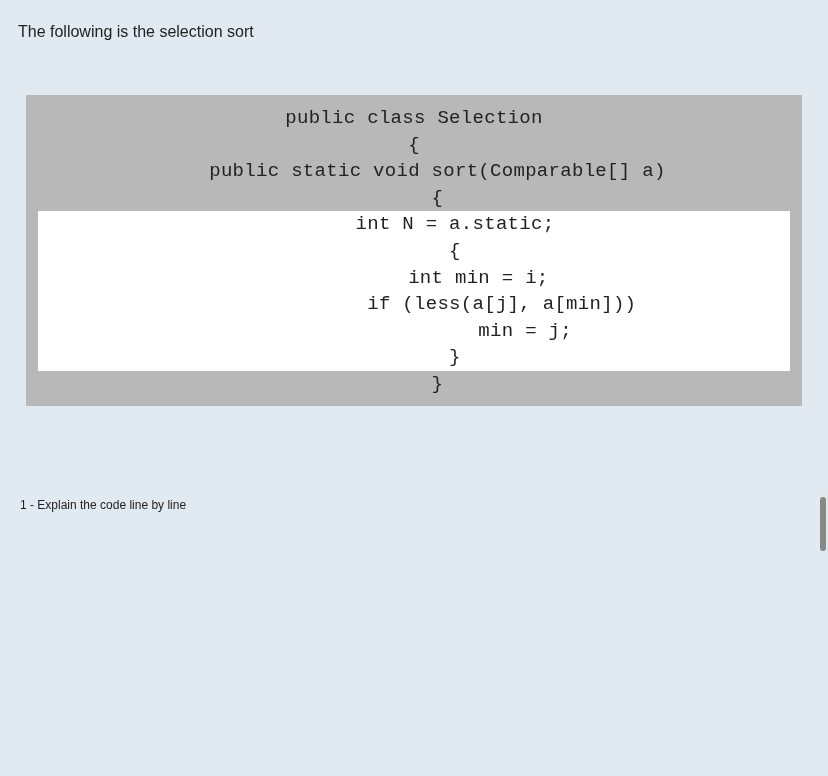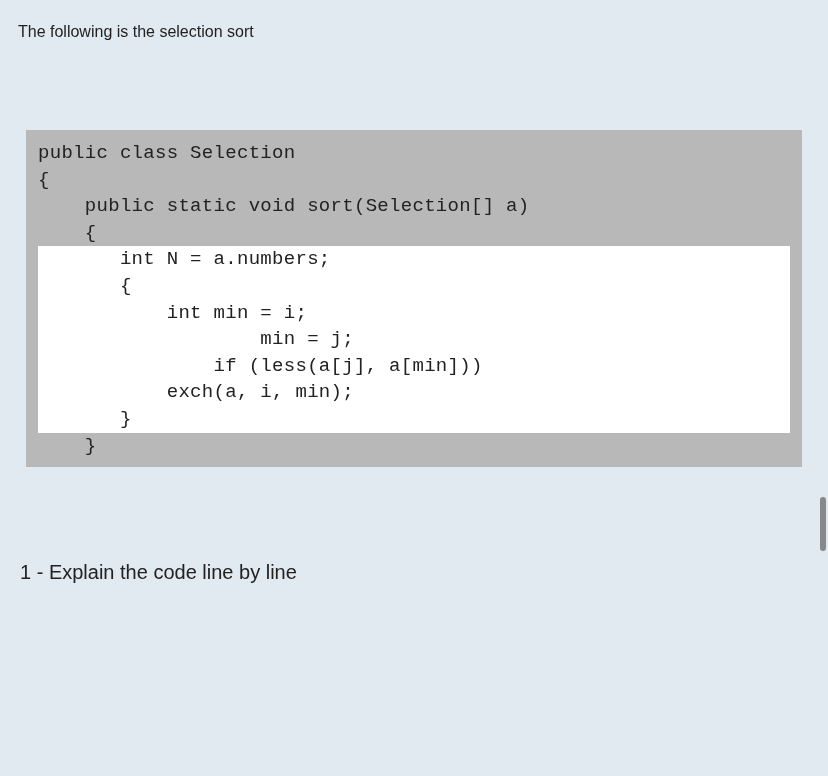--- a/index.html
+++ b/index.html
@@ -11,44 +11,45 @@
       background-color: #e1eaf0;
       font-family: Arial, Helvetica, sans-serif;
       width: 828px;
       height: 776px;
       padding: 20px 18px;
       color: #222;
     }
     .intro {
       font-size: 16px;
       line-height: 1.5;
-      margin-bottom: 86px;
+      margin-bottom: 51px;
     }
     .code-block {
       background-color: #b8b8b8;
       margin: 0 8px;
       padding: 10px 12px 8px 12px;
       margin-bottom: 90px;
     }
     .code-line {
       font-family: 'Consolas', 'Monaco', 'Courier New', monospace;
       font-size: 19px;
       line-height: 1.4;
       white-space: pre;
       letter-spacing: 0.3px;
+      text-align: center;
     }
     .code-highlight {
       background-color: #fff;
       padding: 0;
     }
     .code-highlight .code-line {
       padding: 0;
     }
     .questions {
-      font-size: 20px;
+      font-size: 12px;
       line-height: 1.5;
       padding: 0 2px;
     }
     .questions p {
       margin-bottom: 14px;
     }
     .scrollbar-indicator {
       position: absolute;
       right: 2px;
       top: 497px;
@@ -59,29 +60,28 @@
     }
   </style>
 </head>
 <body>
 
 <div class="intro">The following is the selection sort</div>
 
 <div class="code-block">
   <div class="code-line">public class Selection</div>
   <div class="code-line">{</div>
-  <div class="code-line">    public static void sort(Selection[] a)</div>
+  <div class="code-line">    public static void sort(Comparable[] a)</div>
   <div class="code-line">    {</div>
   <div class="code-highlight">
-    <div class="code-line">       int N = a.numbers;</div>
+    <div class="code-line">       int N = a.static;</div>
     <div class="code-line">       {</div>
     <div class="code-line">           int min = i;</div>
+    <div class="code-line">               if (less(a[j], a[min]))</div>
     <div class="code-line">                   min = j;</div>
-    <div class="code-line">               if (less(a[j], a[min]))</div>
-    <div class="code-line">           exch(a, i, min);</div>
     <div class="code-line">       }</div>
   </div>
   <div class="code-line">    }</div>
 </div>
 
 <div class="questions">
   <p>1 - Explain the code line by line</p>
 </div>
 
 <div class="scrollbar-indicator"></div>

